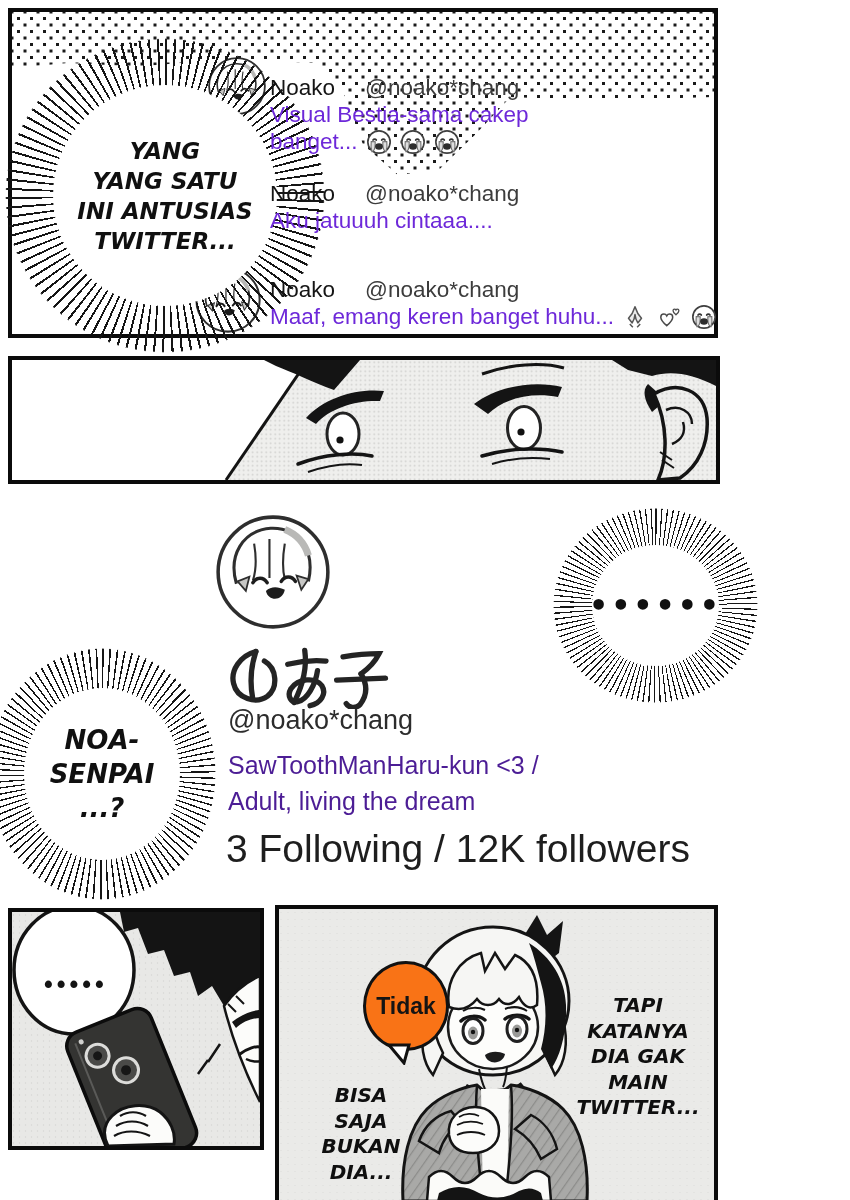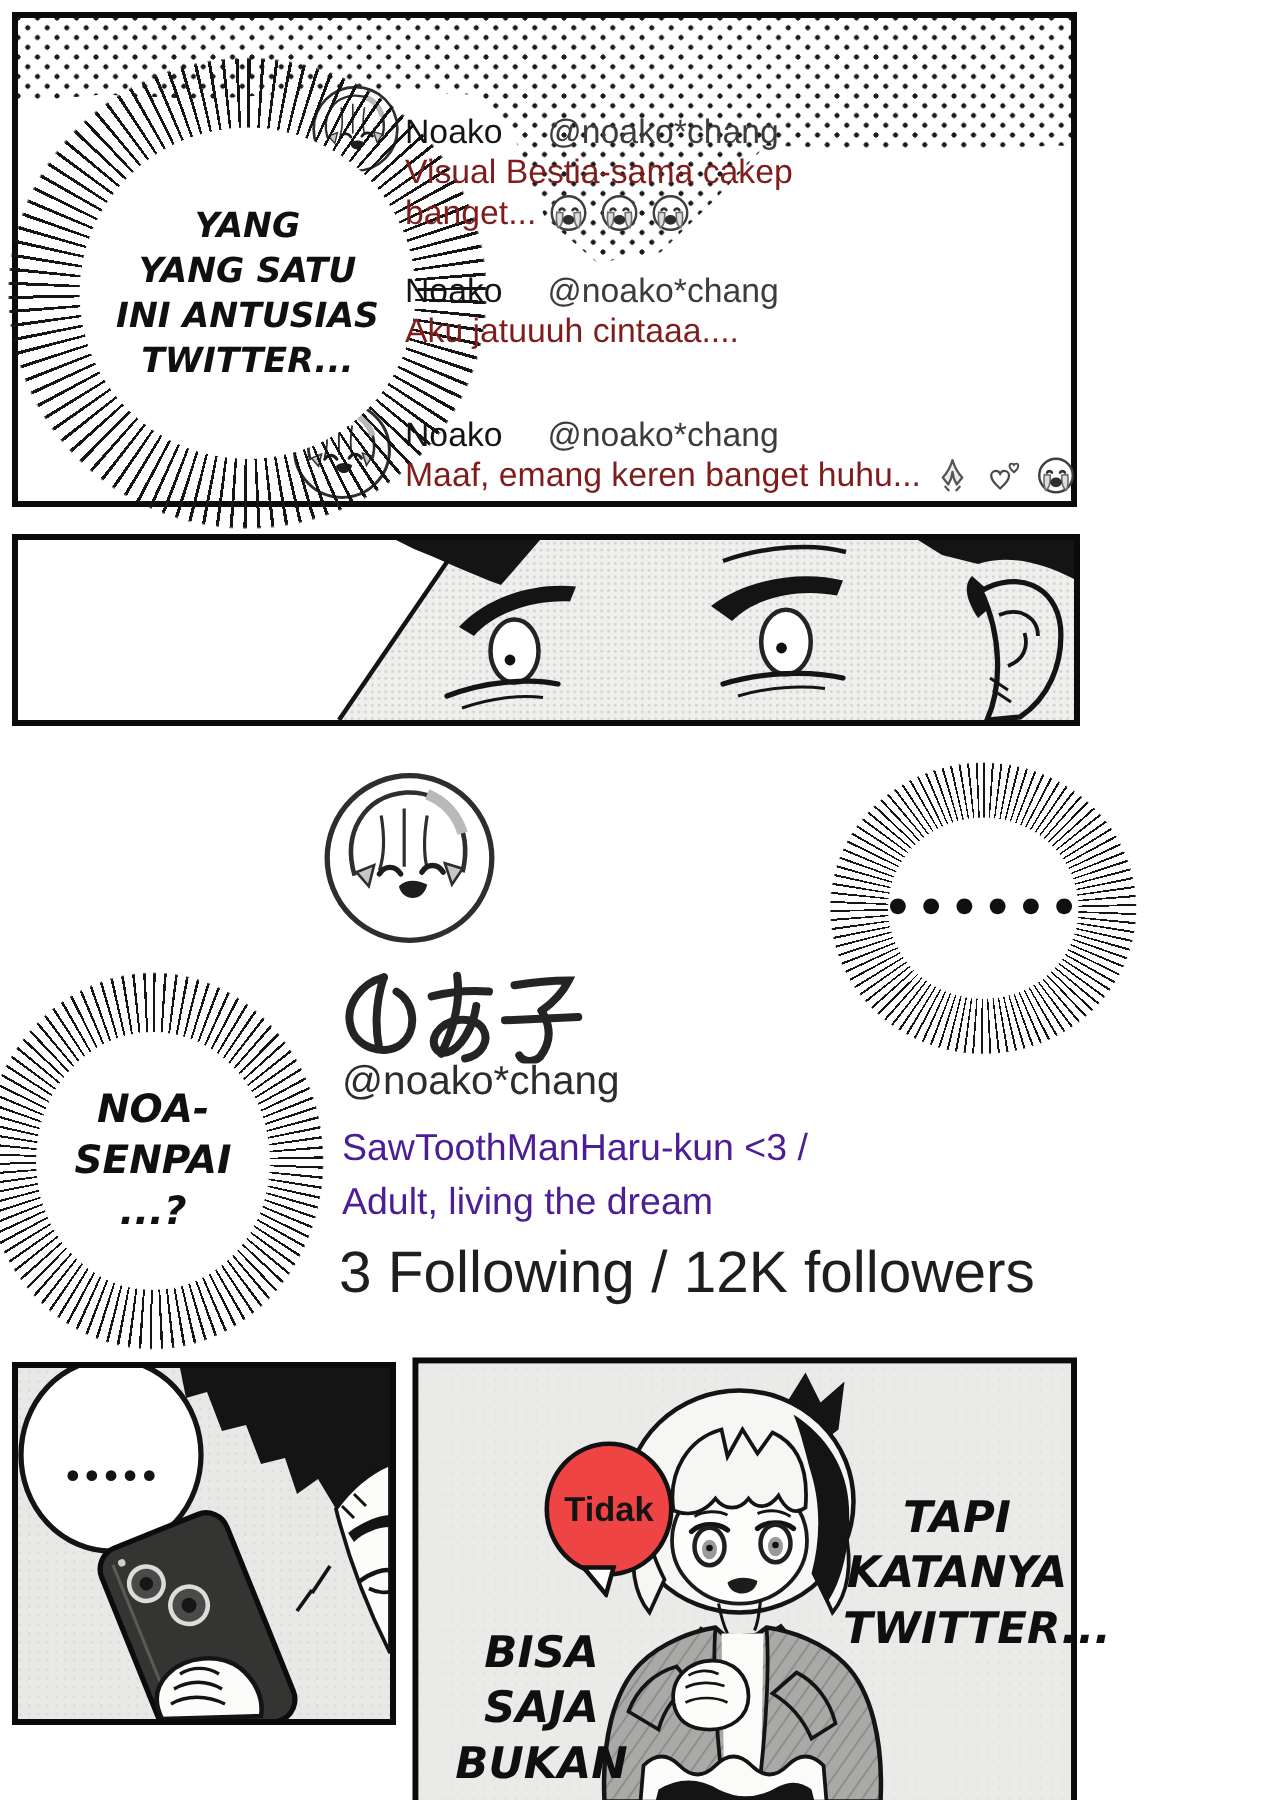--- a/index.html
+++ b/index.html
@@ -26,40 +26,40 @@
             mask:radial-gradient(closest-side,transparent 0 57%,#000 59% 99%,transparent 100%);}
   .burst .body{position:absolute;background:#fff;border-radius:50%;}
   .burst .btxt{position:absolute;inset:0;display:flex;flex-direction:column;justify-content:center;align-items:center;
     font-family:"DejaVu Sans",sans-serif;font-style:italic;font-weight:bold;color:#101010;text-align:center;}
 
   
   .avatar{position:absolute;z-index:1;}
   .tweet{position:absolute;left:258px;z-index:6;font-size:22.5px;line-height:27px;white-space:nowrap;}
   .tw-name{font-weight:normal;color:#141414;margin-right:30px;}
   .tw-handle{color:#3c3c3c;}
-  .tw-line{color:#7f1d1d;}
+  .tw-line{color:#6d28d9;}
   .em{width:26px;height:26px;vertical-align:-6px;margin-left:2px;}
 
   
   #profile{position:absolute;left:0;top:495px;width:850px;height:415px;}
   .p-handle{position:absolute;left:228px;top:210px;font-size:27px;color:#2c2c2c;}
   .p-bio{position:absolute;left:228px;top:252px;font-size:25px;line-height:36px;color:#4c1d95;}
   .p-stats{position:absolute;left:226px;top:332px;font-size:39px;color:#1e1e1e;}
   .dots-txt{font-size:30px;font-weight:bold;letter-spacing:3px;font-style:normal;color:#141414;}
 
   
   .p3dots{position:absolute;left:14px;top:58px;width:100px;text-align:center;
     font-size:25px;font-weight:bold;letter-spacing:4px;color:#141414;z-index:3;}
 
   
   .splash{position:absolute;font-family:"DejaVu Sans",sans-serif;font-style:italic;font-weight:bold;
-    font-size:29px;line-height:1.28;text-align:center;color:#0f0f0f;z-index:5;}
+    font-size:20px;line-height:1.28;text-align:center;color:#0f0f0f;z-index:5;}
   #splash-tapi{left:283px;top:84px;width:152px;}
   #splash-bisa{left:14px;top:174px;width:136px;}
-  .tidak-bubble{position:absolute;left:84px;top:52px;width:80px;height:84px;background:#ef4444;
+  .tidak-bubble{position:absolute;left:84px;top:52px;width:80px;height:84px;background:#f97316;
     border:3.5px solid #111;border-radius:50%;z-index:4;display:flex;align-items:center;justify-content:center;
     font-size:23px;font-weight:600;color:#141414;}
   .tidak-tail{position:absolute;left:20px;bottom:-17px;z-index:-1;}
 
   .sr-only{position:absolute;width:1px;height:1px;overflow:hidden;clip-path:inset(50%);white-space:nowrap;}
   svg{display:block;}
   .inline-svg{display:inline-block;}
 </style>
 </head>
 <body>
@@ -346,20 +346,21 @@
 
     <div class="tidak-bubble">
       <span>Tidak</span>
       <svg class="tidak-tail" width="26" height="22">
         <path d="M3 2 L23 2 L18 20 Z" fill="#fff" stroke="#111" stroke-width="3"></path>
       </svg>
     </div>
 
     <div class="splash" id="splash-tapi">
       <div>TAPI KATANYA</div>
+      <div>DIA GAK MAIN</div>
       <div>TWITTER...</div>
     </div>
     <div class="splash" id="splash-bisa">
       <div>BISA</div>
       <div>SAJA BUKAN</div>
       <div>DIA...</div>
     </div>
   </div>
 
 </div>

